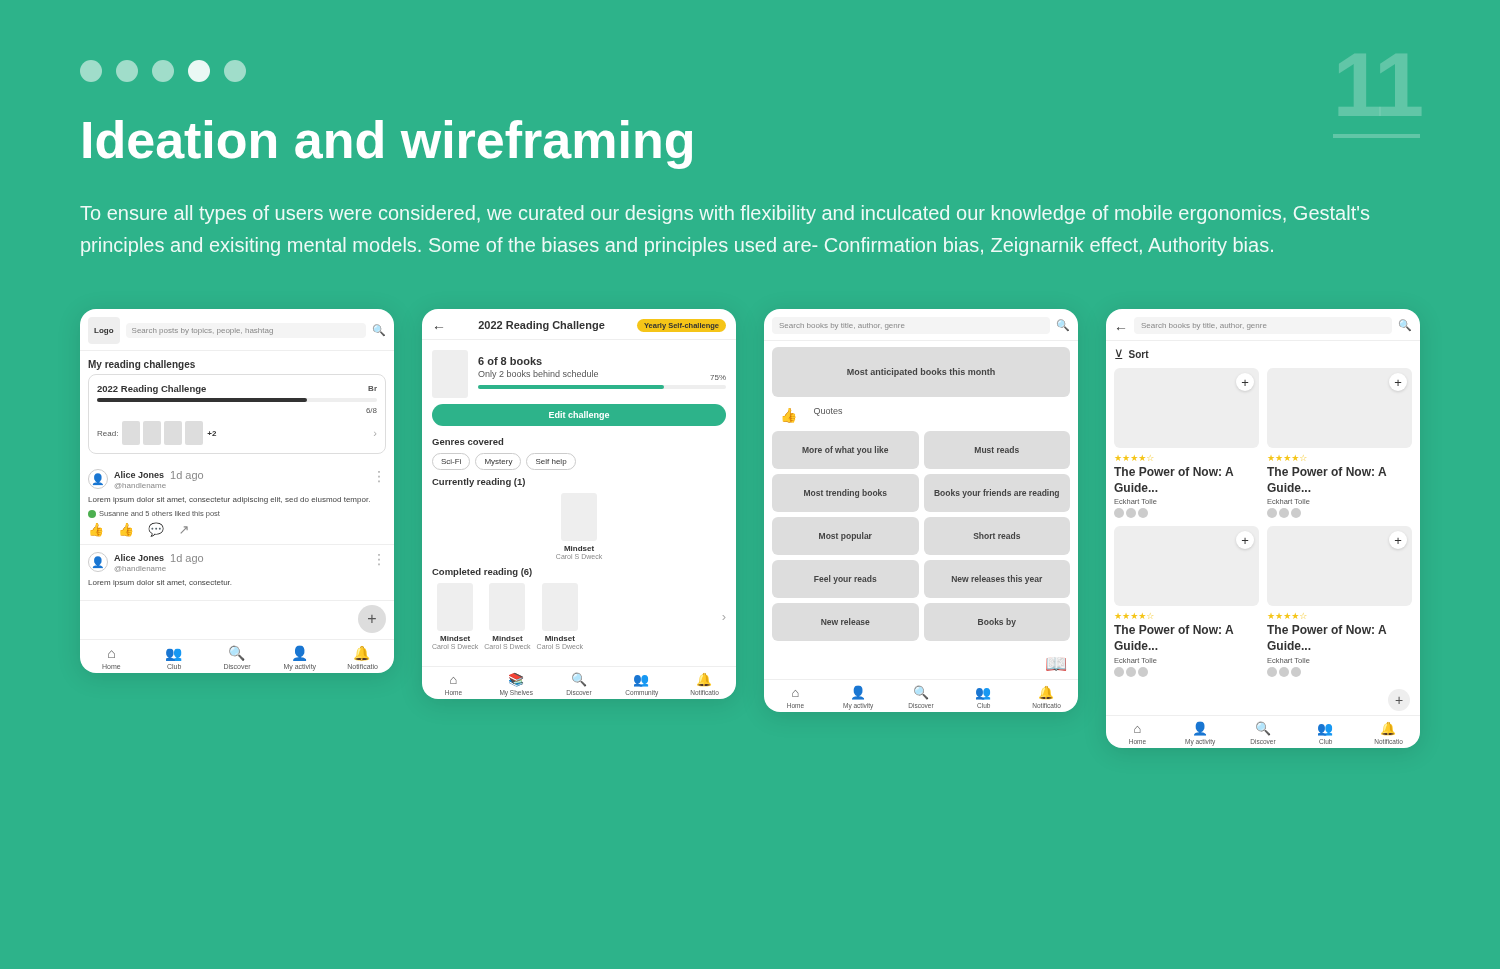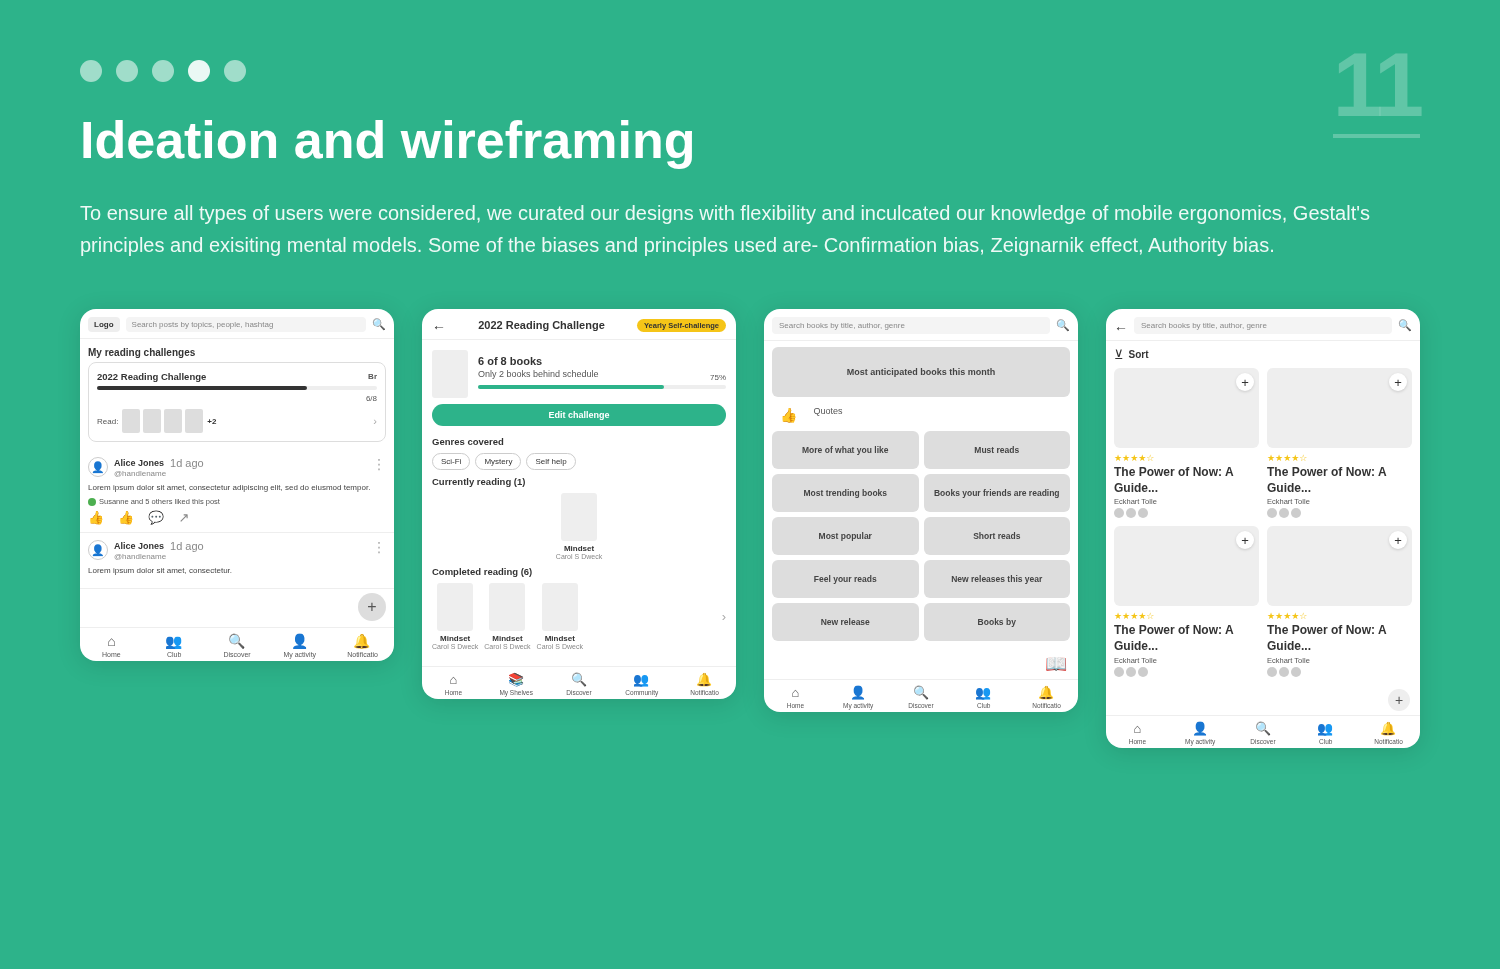--- a/index.html
+++ b/index.html
@@ -90,21 +90,21 @@
     .p1-header {
       display: flex;
       align-items: center;
       padding: 8px 8px 6px 8px;
       border-bottom: 1px solid #eee;
       gap: 6px;
     }
     .p1-logo-box {
       background: #eee;
       border-radius: 4px;
-      padding: 3px 6px;
+      padding: 9px 6px;
       font-size: 8px;
       font-weight: 600;
     }
     .p1-search-bar {
       flex: 1;
       background: #f4f4f4;
       border-radius: 4px;
       padding: 3px 6px;
       font-size: 8px;
       color: #888;

